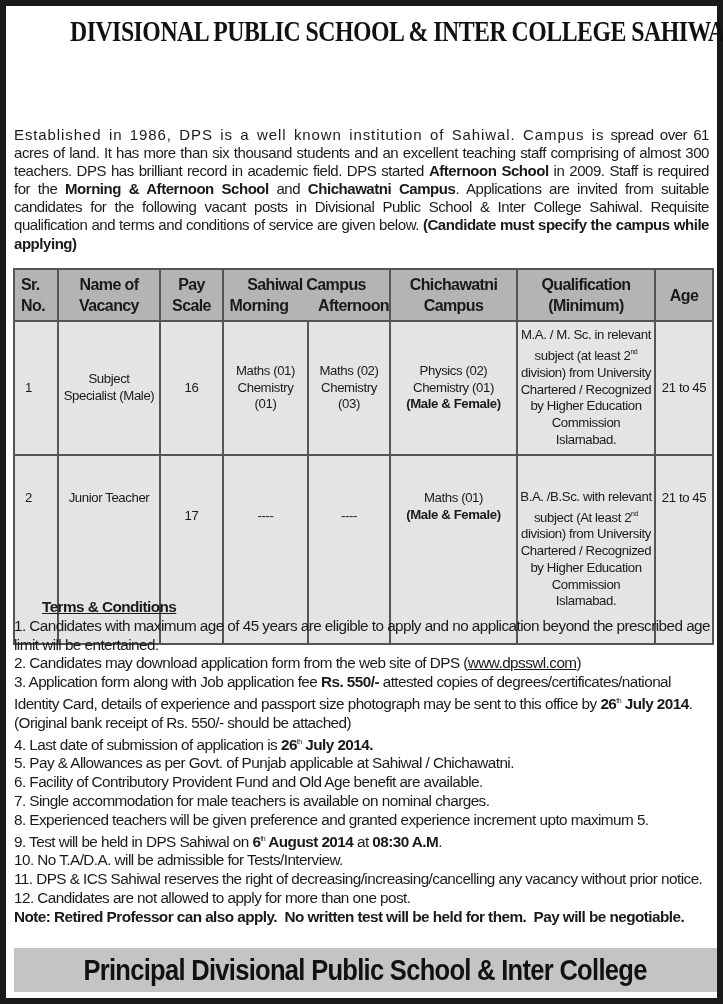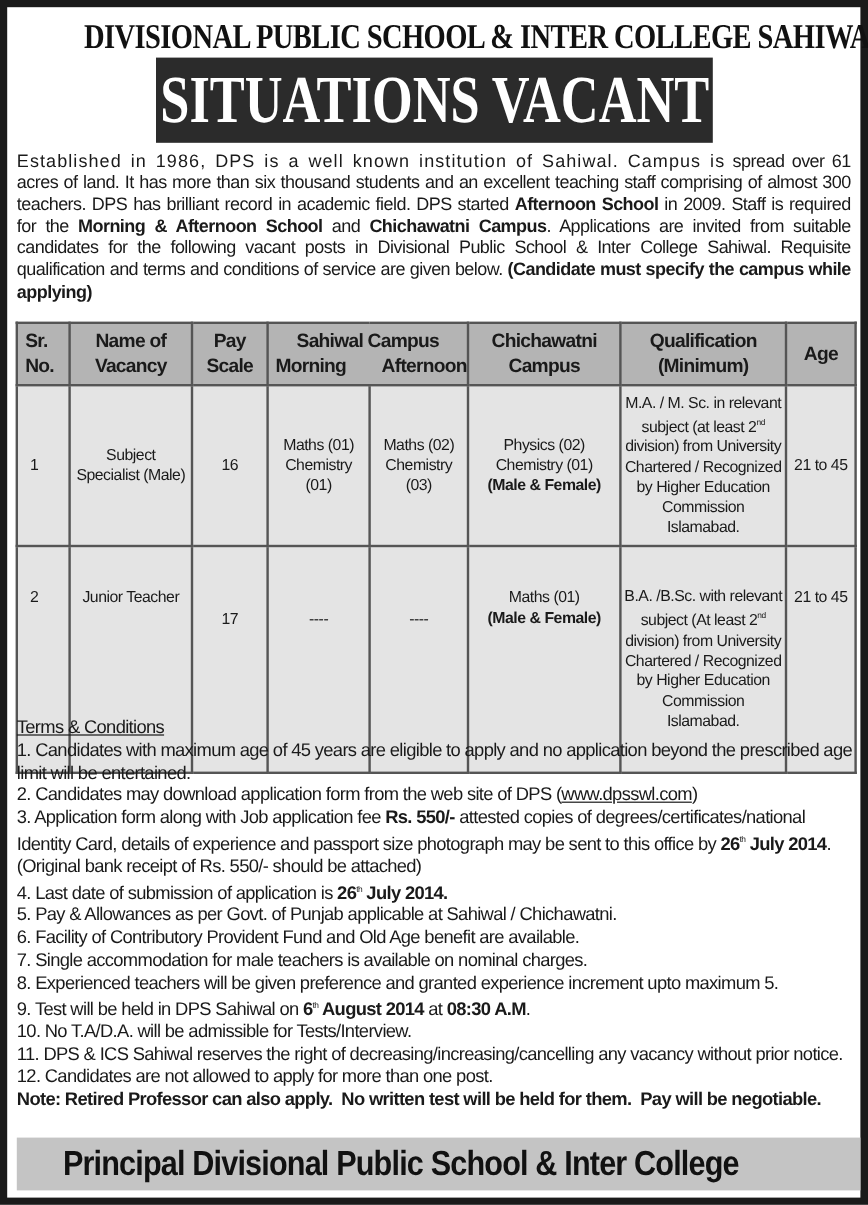--- a/index.html
+++ b/index.html
@@ -52,45 +52,42 @@
   tbody td { background: #e4e4e4; line-height: 16.8px; }
   tbody tr.r1 td { height: 132px; }
   tbody tr.r2 td { height: 135px; }
   td.top2 { vertical-align: top; padding-top: 34px; }
   td.srno { text-align: left; padding-left: 10px; }
   .bold { font-weight: bold; }
   .terms {
     position: absolute; left: 8px; top: 592px; width: 700px;
     font-size: 15.3px; line-height: 18.8px; color: #1a1a1a; letter-spacing: -0.55px;
   }
-  .terms .heading { font-weight: normal; text-decoration: underline; }
+  .terms .heading { font-weight: bold; text-decoration: underline; margin-left: 28px; }
   .terms b { font-weight: bold; text-align: center; }
   .terms .link { text-decoration: underline; }
   .terms .note { font-weight: bold; }
   sup { font-size: 7px; vertical-align: 6px; }
   .footer {
     position: absolute; left: 8px; top: 942px; width: 703px; height: 44px;
     background: #c4c4c4;
-    display: flex; align-items: center; 
+    display: flex; align-items: center; justify-content: center;
   }
   .footer span {
     font-weight: bold; font-size: 29px; color: #111; letter-spacing: -0.8px;
     transform: scaleX(0.88); display: inline-block; white-space: nowrap;
   }
 </style>
 </head>
 <body>
 
 <div class="page">
 
   <div class="school-title">DIVISIONAL PUBLIC SCHOOL &amp; INTER COLLEGE SAHIWAL</div>
 
-  <div class="banner">
-    <span>SITUATIONS VACANT</span>
-  </div>
 
   <div class="intro">
     <span class="spaced">Established in 1986, DPS is a well known institution of Sahiwal. Campus is</span>
     <span>spread over 61 acres of land. It has more than six thousand students and an excellent teaching staff comprising of almost 300 teachers. DPS has brilliant record in academic field. DPS started </span><b>Afternoon School</b><span> in 2009. Staff is required for the </span><b>Morning &amp; Afternoon School</b><span> and </span><b>Chichawatni Campus</b><span>. Applications are invited from suitable candidates for the following vacant posts in Divisional Public School &amp; Inter College Sahiwal. Requisite qualification and terms and conditions of service are given below. </span><b>(Candidate must specify the campus while applying)</b>
   </div>
 
   <div class="table-wrap">
     <table>
       <colgroup>
         <col style="width:44px">

